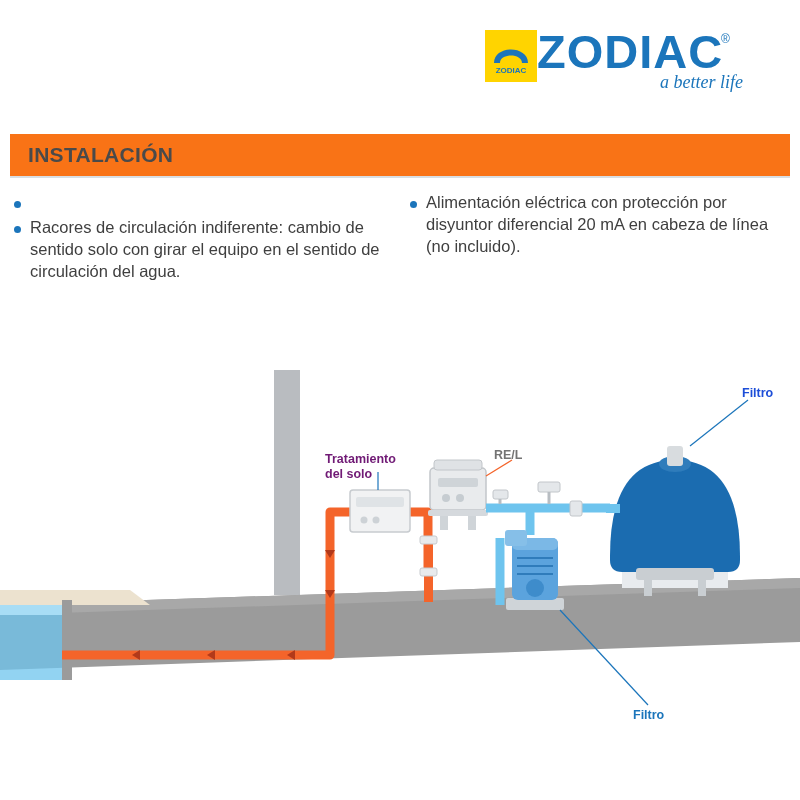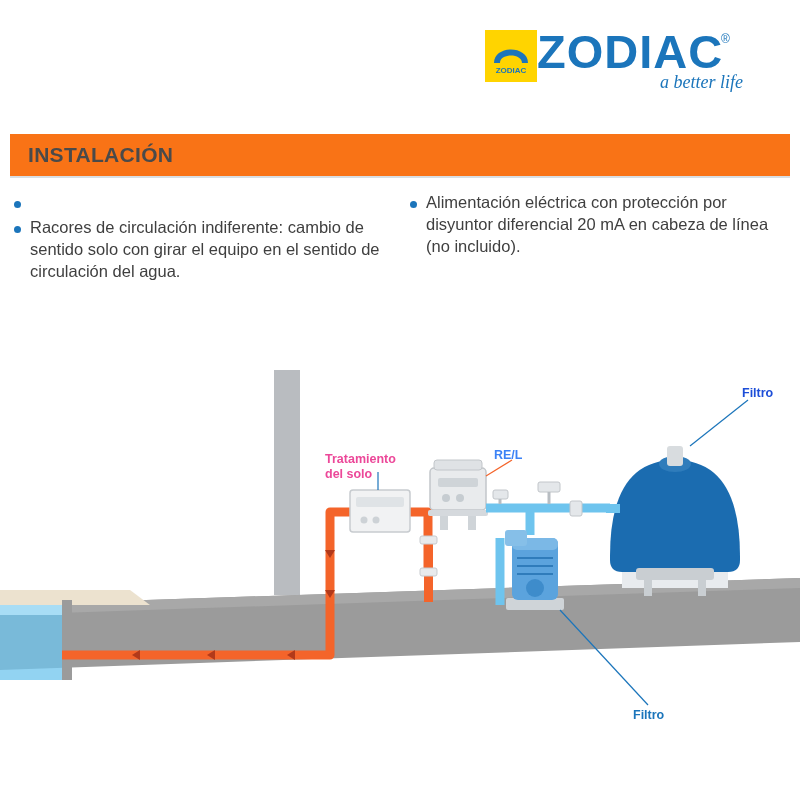--- a/index.html
+++ b/index.html
@@ -128,22 +128,22 @@
   }
   .diagram svg { display: block; }
 
   .callout {
     position: absolute;
     font-size: 12.5px;
     font-weight: bold;
     line-height: 1.2;
   }
   #lbl-filtro { left: 742px; top: 26px; color: #1d4ed8; }
-  #lbl-rel { left: 494px; top: 88px; color: #3b82f6; }
-  #lbl-trat { left: 325px; top: 92px; color: #ec4899; }
+  #lbl-rel { left: 494px; top: 88px; color: #737373; }
+  #lbl-trat { left: 325px; top: 92px; color: #701a75; }
   #lbl-bomba { left: 633px; top: 348px; color: #1b75bb; }
 </style>
 </head>
 <body>
 
 <div class="logo-wrap">
   <div class="logo-badge">
     <svg width="46" height="46" viewBox="0 0 46 46">
       <path d="M6 30 C6 12, 40 12, 40 30 L34 30 C34 20, 12 20, 12 30 Z" fill="#1b75bb"></path>
       <text x="23" y="40" font-size="8" font-family="Liberation Sans, sans-serif" font-weight="bold" fill="#1b75bb" text-anchor="middle">ZODIAC</text>

